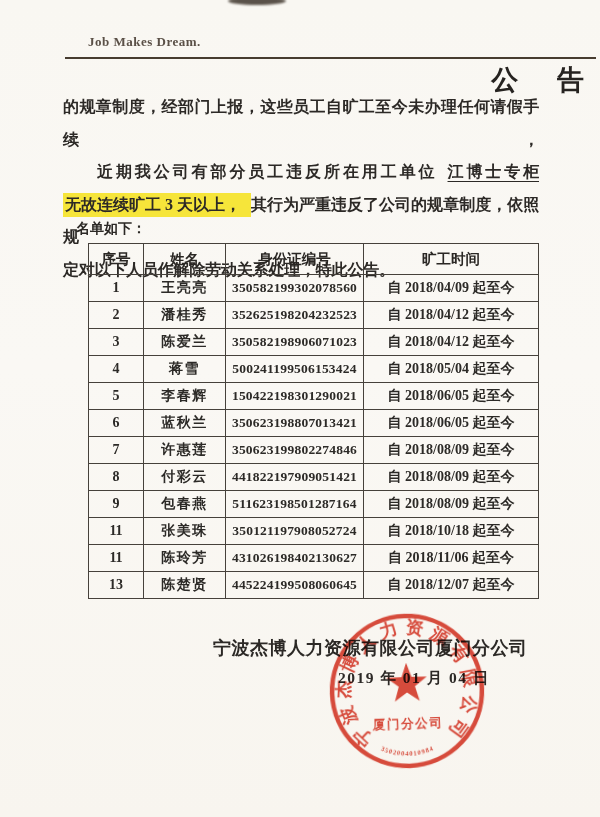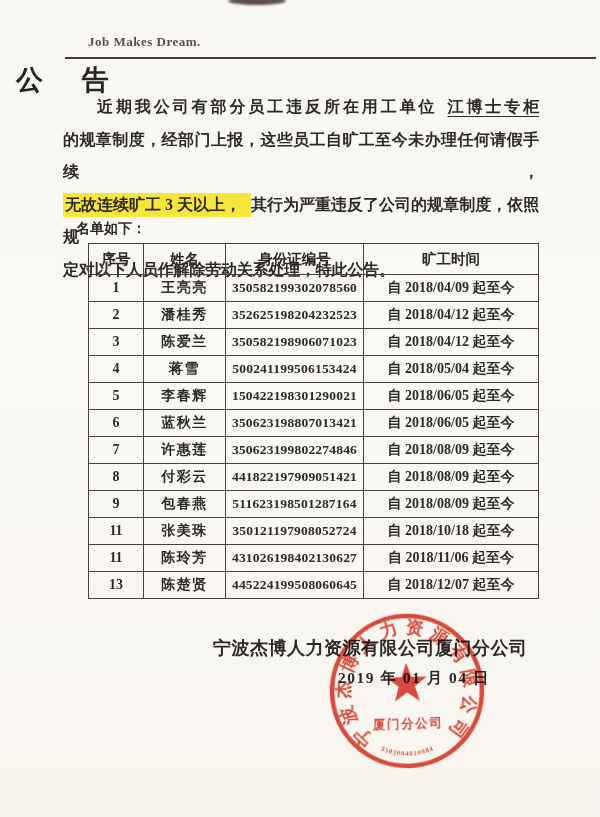--- a/index.html
+++ b/index.html
@@ -11,21 +11,21 @@
   }
   .smudge { position:absolute; left:228px; top:-3px; width:58px; height:8px;
     background:#3f362d; border-radius:50%; filter:blur(1.2px); opacity:.85; }
 
   .header { position:absolute; left:65px; right:10px; top:34px;
     display:flex; justify-content:space-between; align-items:center; }
   .slogan { padding-left:23px; font-size:13px; font-weight:bold; color:#5a5047; letter-spacing:.5px; }
   .doc-no { font-size:12.5px; font-weight:bold; color:#584c40; letter-spacing:.5px; }
   .rule { position:absolute; left:65px; top:57px; width:531px; height:2px; background:#473c30; }
 
-  .title { position:absolute; top:62px; left:0; width:100%; margin:0; text-align:left;
+  .title { position:absolute; top:62px; left:0; width:100%; margin:0; text-align:right;
     font-size:27px; font-weight:bold; letter-spacing:16px; text-indent:16px; color:#262320; }
 
   .para { position:absolute; top:91px; left:63px; width:476px;
     font-size:16px; font-weight:600; line-height:32.5px; letter-spacing:-.2px; color:#2c2926; }
   .pline { white-space:nowrap; }
   .pjust { text-align:justify; text-align-last:justify; text-justify:inter-character; white-space:normal; }
   .pindent { text-indent:34px; }
   .ul { text-decoration:underline; text-underline-offset:4px; margin-left:10px; font-weight:bold; }
   .hl { background:var(--highlight,#f6e53a); padding:3px 10px 4px 2px; }
 
@@ -60,22 +60,22 @@
   <div class="smudge"></div>
 
   <div class="header">
     <span class="slogan">Job Makes Dream.</span>
   </div>
   <div class="rule"></div>
 
   <h1 class="title">公 告</h1>
 
   <div class="para">
+    <div class="pjust">的规章制度，经部门上报，这些员工自旷工至今未办理任何请假手续，</div>
     <div class="pjust pindent"><span>近期我公司有部分员工违反所在用工单位</span><span class="ul">江博士专柜</span></div>
-    <div class="pjust">的规章制度，经部门上报，这些员工自旷工至今未办理任何请假手续，</div>
     <div class="pjust"><span class="hl">无故连续旷工 3 天以上，</span><span>其行为严重违反了公司的规章制度，依照规</span></div>
     <div class="pline">定对以下人员作解除劳动关系处理，特此公告。</div>
   </div>
 
   <div class="list-label">名单如下：</div>
 
   <table class="roster">
     <colgroup>
         <col style="width:55px">
         <col style="width:82px">

